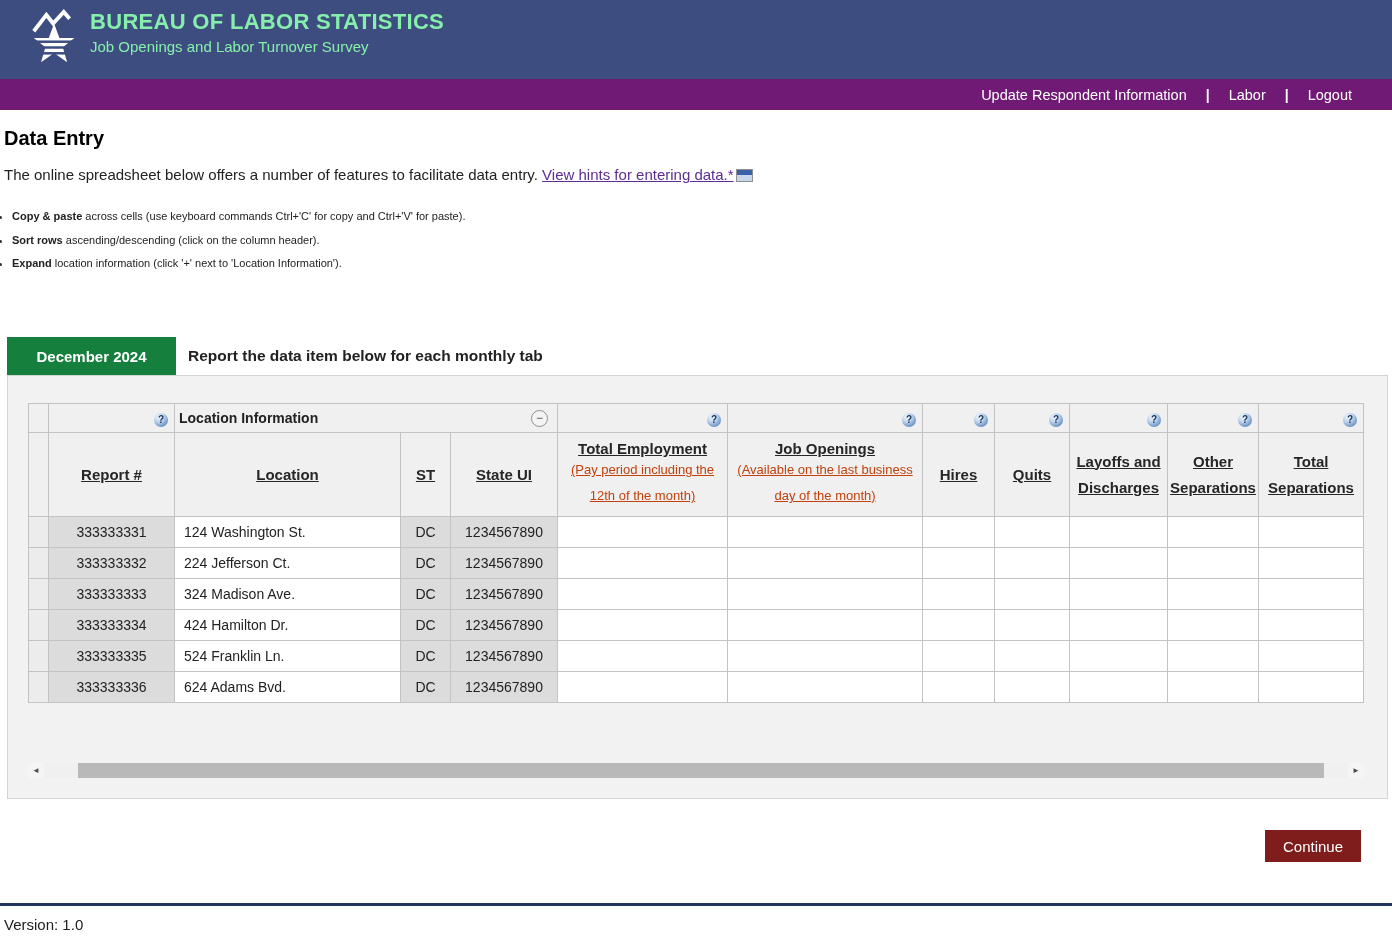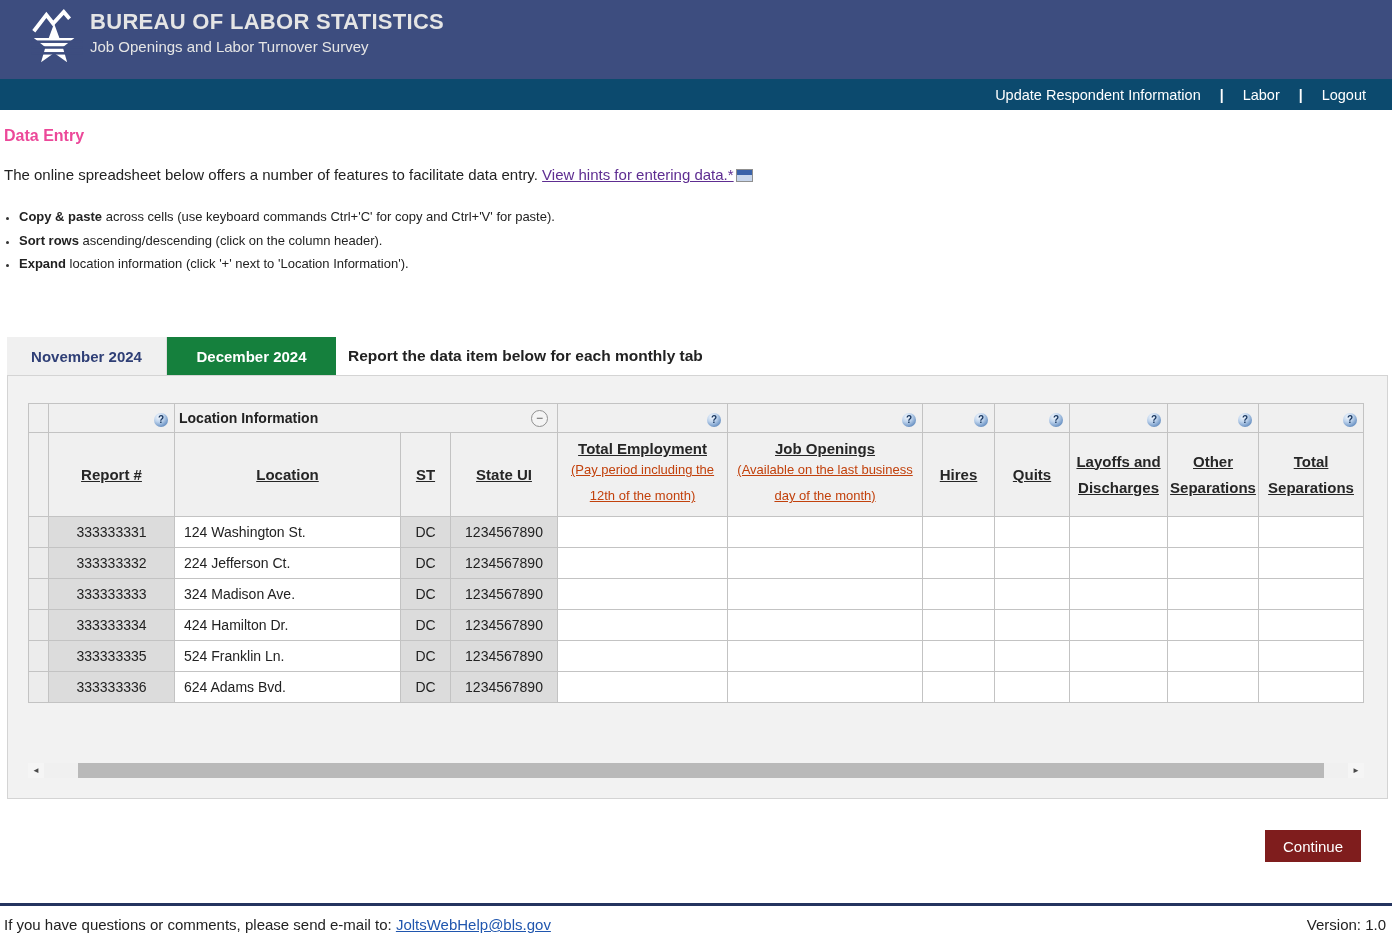--- a/index.html
+++ b/index.html
@@ -2,37 +2,37 @@
 <html><head>
 <meta charset="utf-8">
 <style>
   * { margin:0; padding:0; box-sizing:border-box; }
   html,body { width:1392px; height:937px; background:#ffffff; overflow:hidden;
               font-family:"Liberation Sans","DejaVu Sans",sans-serif; color:#222; }
 
   
   .top-header { position:absolute; left:0; top:0; width:1392px; height:79px; background:#3d4d7f; }
   .logo { position:absolute; left:28px; top:7px; width:58px; height:64px; }
-  .brand { position:absolute; left:90px; top:9px; color:#e5e5e5; }
+  .brand { position:absolute; left:90px; top:9px; color:#86efac; }
   .brand-title { font-size:22px; font-weight:bold; letter-spacing:0.3px; }
   .brand-sub { font-size:15px; margin-top:3px; }
 
   
-  .red-bar { position:absolute; left:0; top:79px; width:1392px; height:31px; background:#0c4a6e;
-             display:flex; align-items:center; justify-content:flex-end; padding-right:26px; }
+  .red-bar { position:absolute; left:0; top:79px; width:1392px; height:31px; background:#701a75;
+             display:flex; align-items:center; justify-content:flex-end; padding-right:40px; }
   .red-bar a { color:#ffffff; font-size:14.5px; text-decoration:none; cursor:pointer; }
   .red-sep { color:#ffffff; font-size:14px; margin:0 19px; font-weight:bold; }
 
   
-  .page-heading { position:absolute; left:4px; top:127px; font-size:16px; font-weight:bold; color:#ec4899; }
+  .page-heading { position:absolute; left:4px; top:127px; font-size:20px; font-weight:bold; color:#000000; }
   .intro { position:absolute; left:4px; top:166px; font-size:15px; color:#222; }
   .intro a { color:#5e2d91; text-decoration:underline; cursor:pointer; }
   .win-icon { display:inline-block; width:17px; height:13px; margin-left:2px; vertical-align:-2px;
               border:1px solid #8f8f8f; background:linear-gradient(#3a62a9 0 5px, #c8d6ec 5px 100%); }
-  .bullets { position:absolute; left:19px; top:207px; font-size:13px; color:#222; }
+  .bullets { position:absolute; left:12px; top:207px; font-size:11px; color:#222; }
   .bullets li { margin-bottom:4.5px; line-height:19px; }
   .bullets li::marker { font-size:11px; color:#333; }
   .b-lead { font-weight:bold; }
 
   
   .tabbar { position:absolute; left:7px; top:337px; height:38px; display:flex; align-items:stretch; }
   .tab { display:flex; align-items:center; justify-content:center; font-size:15px; font-weight:bold; cursor:pointer; }
   .tab-inactive { width:160px; background:#f0f0f0; color:#2f3f76; border-right:1px solid #dddddd; }
   .tab-active { width:169px; background:#15803d; color:#ffffff; }
   .tab-instruction { display:flex; align-items:center; margin-left:12px; font-size:15.5px; font-weight:bold; color:#222; }
@@ -108,21 +108,20 @@
 <div class="intro">
   <span>The online spreadsheet below offers a number of features to facilitate data entry. </span><a>View hints for entering data.*</a><span class="win-icon"></span>
 </div>
 <ul class="bullets">
   <li><span class="b-lead">Copy &amp; paste</span><span> across cells (use keyboard commands Ctrl+'C' for copy and Ctrl+'V' for paste).</span></li>
   <li><span class="b-lead">Sort rows</span><span> ascending/descending (click on the column header).</span></li>
   <li><span class="b-lead">Expand</span><span> location information (click '+' next to 'Location Information').</span></li>
 </ul>
 
 <div class="tabbar">
-  <div class="tab tab-inactive">November 2024</div>
   <div class="tab tab-active">December 2024</div>
   <div class="tab-instruction">Report the data item below for each monthly tab</div>
 </div>
 
 <div class="panel">
   <div class="grid-wrap">
     <table class="grid">
       <colgroup>
         <col style="width:20px">
           <col style="width:126px">
@@ -265,17 +264,14 @@
   <div class="hscroll">
     <div class="hs-arrow hs-left">◄</div>
     <div class="hs-thumb"></div>
     <div class="hs-arrow hs-right">►</div>
   </div>
 </div>
 
 <button class="continue-btn">Continue</button>
 
 <div class="footer">
-  <div>
-    <span>If you have questions or comments, please send e-mail to: </span><a>JoltsWebHelp@bls.gov</a>
-  </div>
   <div>Version: 1.0</div>
 </div>
 
 </body></html>

